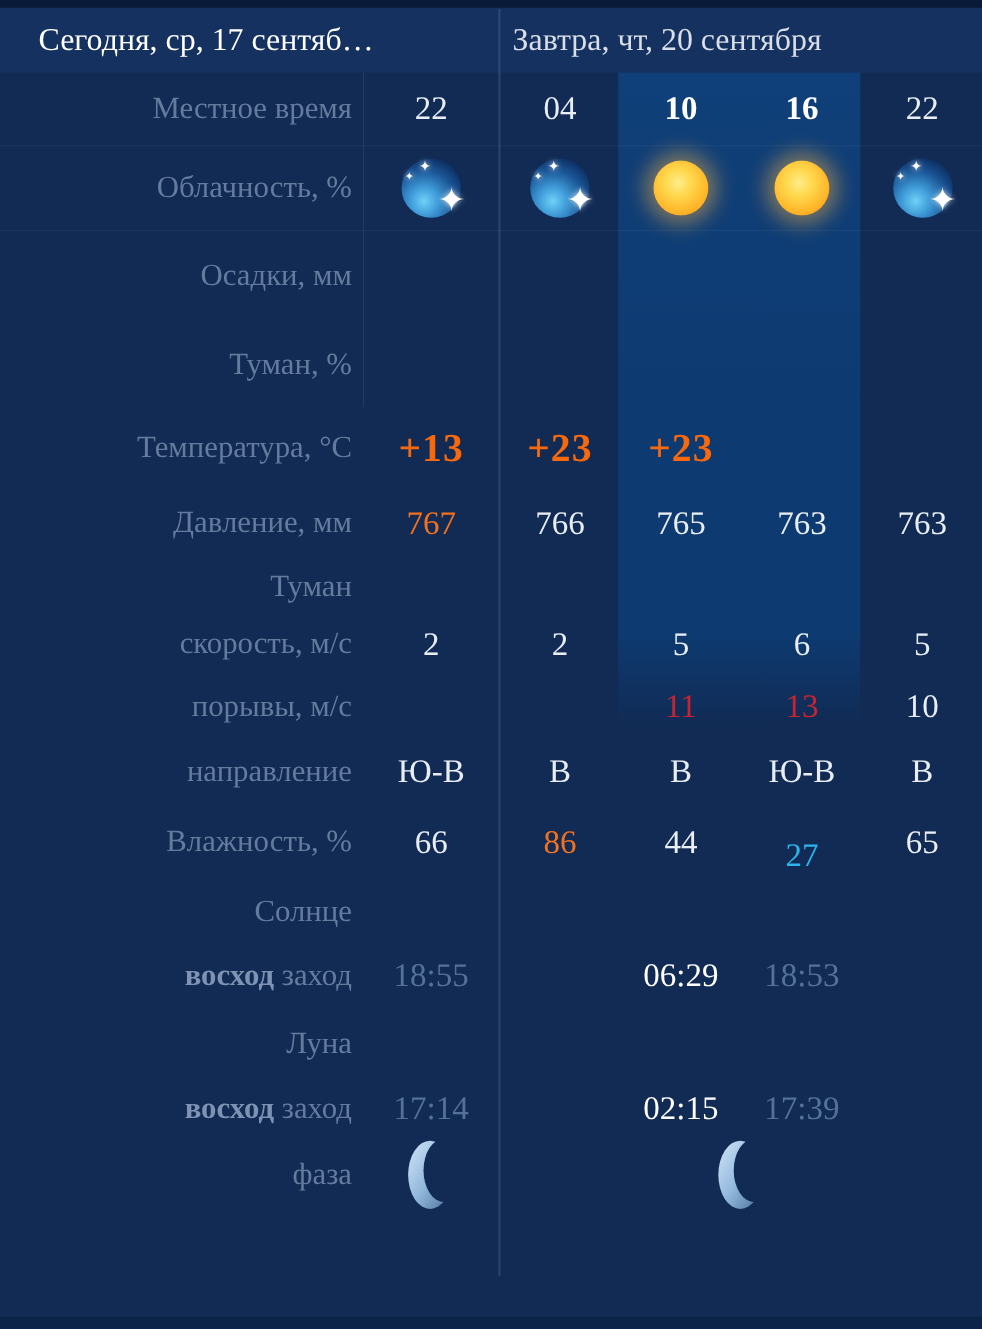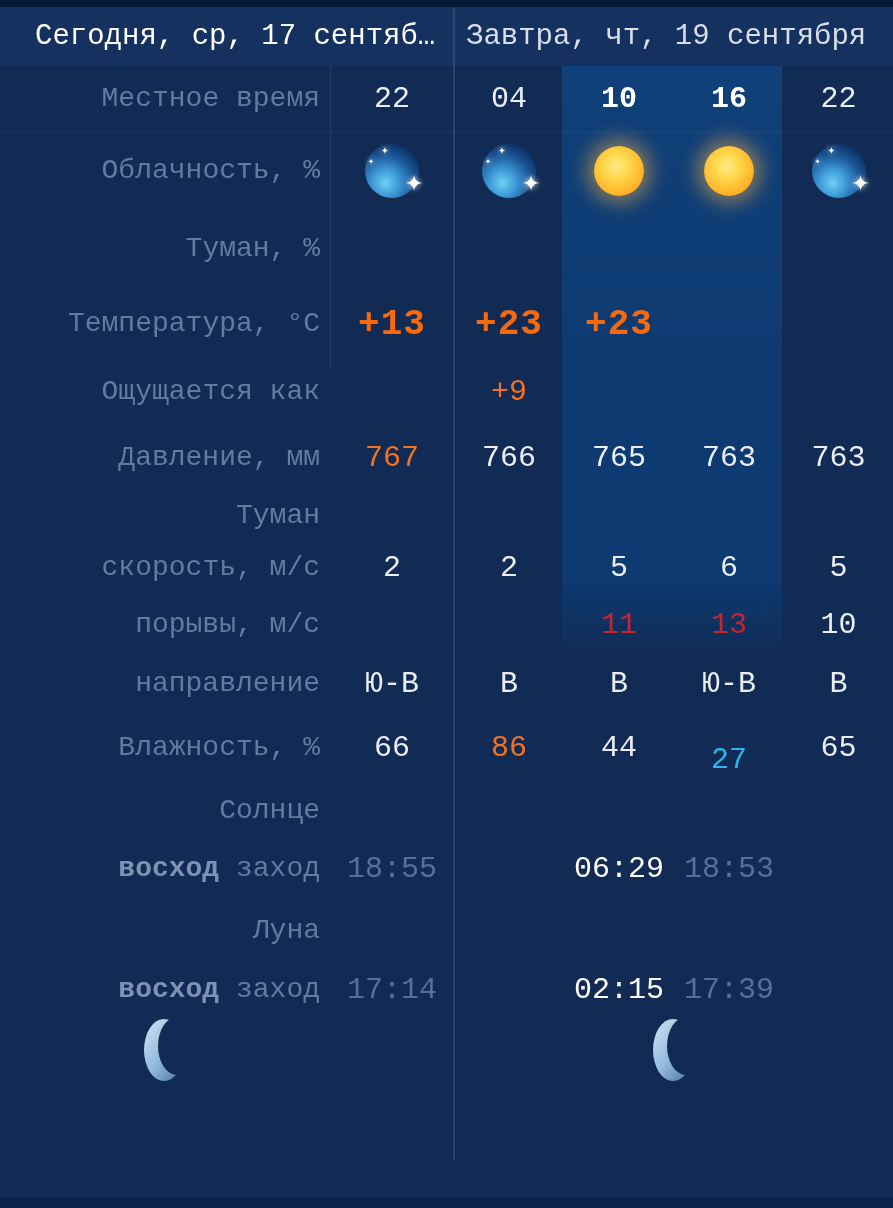--- a/index.html
+++ b/index.html
@@ -1,17 +1,17 @@
 <!DOCTYPE html>
 <html><head>
 <meta charset="utf-8">
 <style>
   html,body{margin:0;padding:0;background:#112b54;}
   .screen{position:relative;width:893px;height:1208px;background:#112b54;overflow:hidden;
-          font-family:Liberation Mono, monospace;}
+          font-family:Liberation Serif, serif;}
   .top-strip{position:absolute;top:0;left:0;right:0;height:7px;background:#081a38;z-index:6;}
   .bottom-strip{position:absolute;bottom:0;left:0;right:0;height:11px;background:#0c2349;z-index:6;}
   .highlight-band{position:absolute;left:562px;top:63px;width:220px;height:597px;z-index:0;
      background:linear-gradient(180deg,#104079 0%,#0d3a71 50%,#0d3a71 86%,rgba(13,58,113,0) 100%);}
   .vdivider{position:absolute;left:453px;top:8px;width:2px;height:1152px;background:rgba(125,155,195,0.22);z-index:2;}
   .vlabel-line{position:absolute;left:330px;top:66px;width:1px;height:304px;background:rgba(170,195,230,0.10);z-index:2;}
   .grid{position:relative;z-index:1;}
   .hdr{display:grid;grid-template-columns:454px 439px;height:66px;align-items:center;
        padding-top:6px;box-sizing:border-box;background:#15315f;font-size:29px;}
   .hdr .today{color:#ffffff;padding-left:35px;white-space:nowrap;overflow:hidden;}
@@ -46,21 +46,21 @@
 <div class="screen">
   <div class="top-strip"></div>
   <div class="highlight-band"></div>
   <div class="vdivider"></div>
   <div class="vlabel-line"></div>
 
   <div class="grid">
 
     <div class="hdr">
       <div class="today">Сегодня, ср, 17 сентяб…</div>
-      <div class="tomorrow">Завтра, чт, 19 сентября</div>
+      <div class="tomorrow">Завтра, чт, 20 сентября</div>
     </div>
 
     <div class="row" style="height:66px">
       <div class="label">Местное время</div>
       <div class="cell">22</div>
       <div class="cell">04</div>
       <div class="cell bold">10</div>
       <div class="cell bold">16</div>
       <div class="cell">22</div>
     </div>
@@ -89,45 +89,45 @@
         </div>
       <div class="icell">
           <span class="night-icon">
             <span class="star s1">✦</span>
             <span class="star s2">✦</span>
             <span class="star big">✦</span>
           </span>
         </div>
     </div>
 
+    <div class="row sep" style="height:82px">
+      <div class="label">Осадки, мм</div>
+      <div class="cell"></div>
+        <div class="cell"></div>
+        <div class="cell"></div>
+        <div class="cell"></div>
+        <div class="cell"></div>
+    </div>
 
     <div class="row" style="height:80px">
       <div class="label">Туман, %</div>
       <div class="cell"></div>
         <div class="cell"></div>
         <div class="cell"></div>
         <div class="cell"></div>
         <div class="cell"></div>
     </div>
 
     <div class="row" style="height:70px">
       <div class="label">Температура, °C</div>
       <div class="cell orange-bold">+13</div>
       <div class="cell orange-bold">+23</div>
       <div class="cell orange-bold">+23</div>
     </div>
 
-    <div class="row" style="height:65px">
-      <div class="label">Ощущается как</div>
-      <div class="cell orange"></div>
-      <div class="cell orange">+9</div>
-      <div class="cell orange"></div>
-      <div class="cell orange"></div>
-      <div class="cell orange"></div>
-    </div>
 
     <div class="row" style="height:67px">
       <div class="label">Давление, мм</div>
       <div class="cell orange">767</div>
       <div class="cell">766</div>
       <div class="cell">765</div>
       <div class="cell">763</div>
       <div class="cell">763</div>
     </div>
 
@@ -206,20 +206,21 @@
     <div class="row" style="height:48px">
       <div class="label"><span class="rise">восход</span> <span>заход</span></div>
       <div class="cell dim">17:14</div>
       <div class="cell"></div>
       <div class="cell bright">02:15</div>
       <div class="cell dim">17:39</div>
       <div class="cell"></div>
     </div>
 
     <div class="row" style="height:72px">
+      <div class="label">фаза</div>
       <div class="icell">
         <svg width="44" height="66" viewBox="0 0 44 66">
           <defs>
             <linearGradient id="cg1" x1="0" y1="0" x2="1" y2="1">
               <stop offset="0" stop-color="#d6e7f7"></stop>
                 <stop offset="0.5" stop-color="#93b9dd"></stop>
                 <stop offset="1" stop-color="#3f6691"></stop>
             </linearGradient>
             <mask id="cm1">
                 <rect width="44" height="66" fill="#000"></rect>

